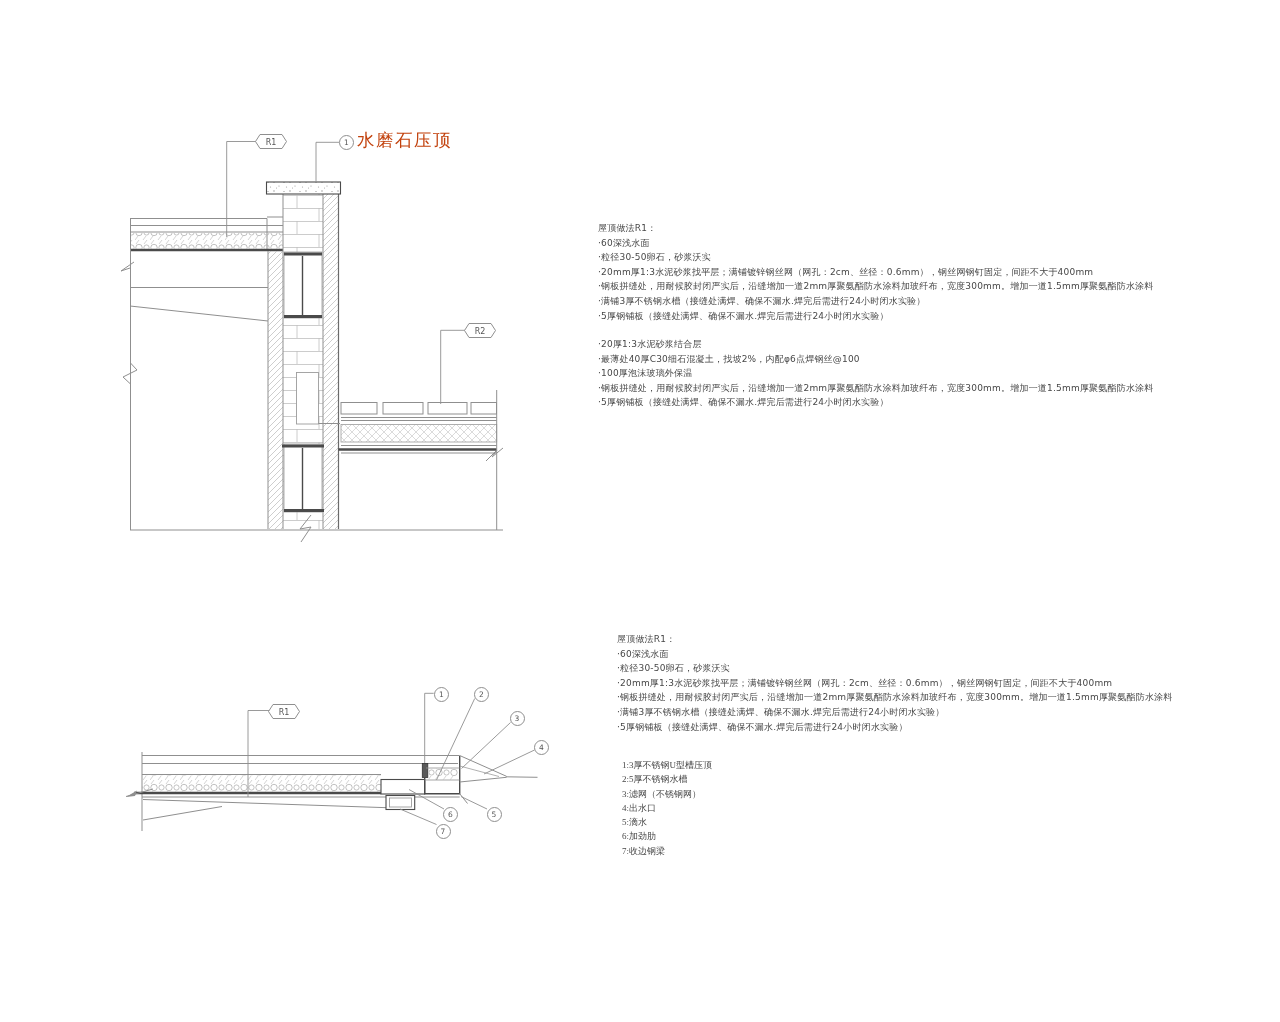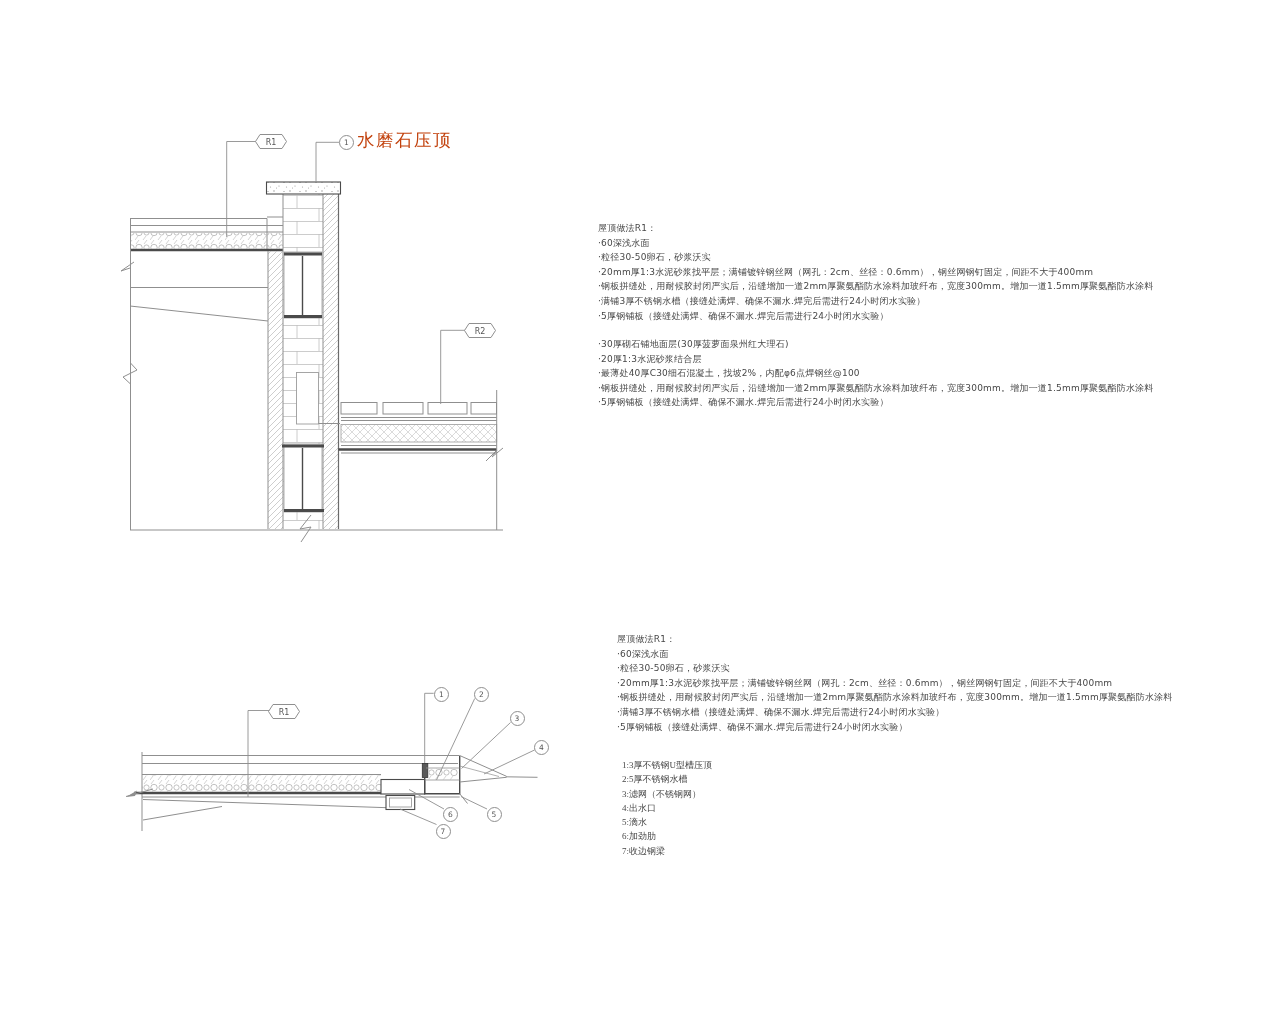--- a/index.html
+++ b/index.html
@@ -197,23 +197,23 @@
   <div class="line">屋顶做法R1：</div>
   <div class="line">·60深浅水面</div>
   <div class="line">·粒径30-50卵石，砂浆沃实</div>
   <div class="line">·20mm厚1:3水泥砂浆找平层；满铺镀锌钢丝网（网孔：2cm、丝径：0.6mm），钢丝网钢钉固定，间距不大于400mm</div>
   <div class="line">·钢板拼缝处，用耐候胶封闭严实后，沿缝增加一道2mm厚聚氨酯防水涂料加玻纤布，宽度300mm。增加一道1.5mm厚聚氨酯防水涂料</div>
   <div class="line">·满铺3厚不锈钢水槽（接缝处满焊、确保不漏水.焊完后需进行24小时闭水实验）</div>
   <div class="line">·5厚钢铺板（接缝处满焊、确保不漏水.焊完后需进行24小时闭水实验）</div>
 </div>
 
 <div class="spec" style="left:598px;top:337px;">
-  <div class="line">·30厚砌石铺地面层(30厚菠萝面泉州红大理石)</div>
   <div class="line">·20厚1:3水泥砂浆结合层</div>
   <div class="line">·最薄处40厚C30细石混凝土，找坡2%，内配φ6点焊钢丝@100</div>
+  <div class="line">·100厚泡沫玻璃外保温</div>
   <div class="line">·钢板拼缝处，用耐候胶封闭严实后，沿缝增加一道2mm厚聚氨酯防水涂料加玻纤布，宽度300mm。增加一道1.5mm厚聚氨酯防水涂料</div>
   <div class="line">·5厚钢铺板（接缝处满焊、确保不漏水.焊完后需进行24小时闭水实验）</div>
 </div>
 
 <div class="spec" style="left:617px;top:632px;">
   <div class="line">屋顶做法R1：</div>
   <div class="line">·60深浅水面</div>
   <div class="line">·粒径30-50卵石，砂浆沃实</div>
   <div class="line">·20mm厚1:3水泥砂浆找平层；满铺镀锌钢丝网（网孔：2cm、丝径：0.6mm），钢丝网钢钉固定，间距不大于400mm</div>
   <div class="line">·钢板拼缝处，用耐候胶封闭严实后，沿缝增加一道2mm厚聚氨酯防水涂料加玻纤布，宽度300mm。增加一道1.5mm厚聚氨酯防水涂料</div>

